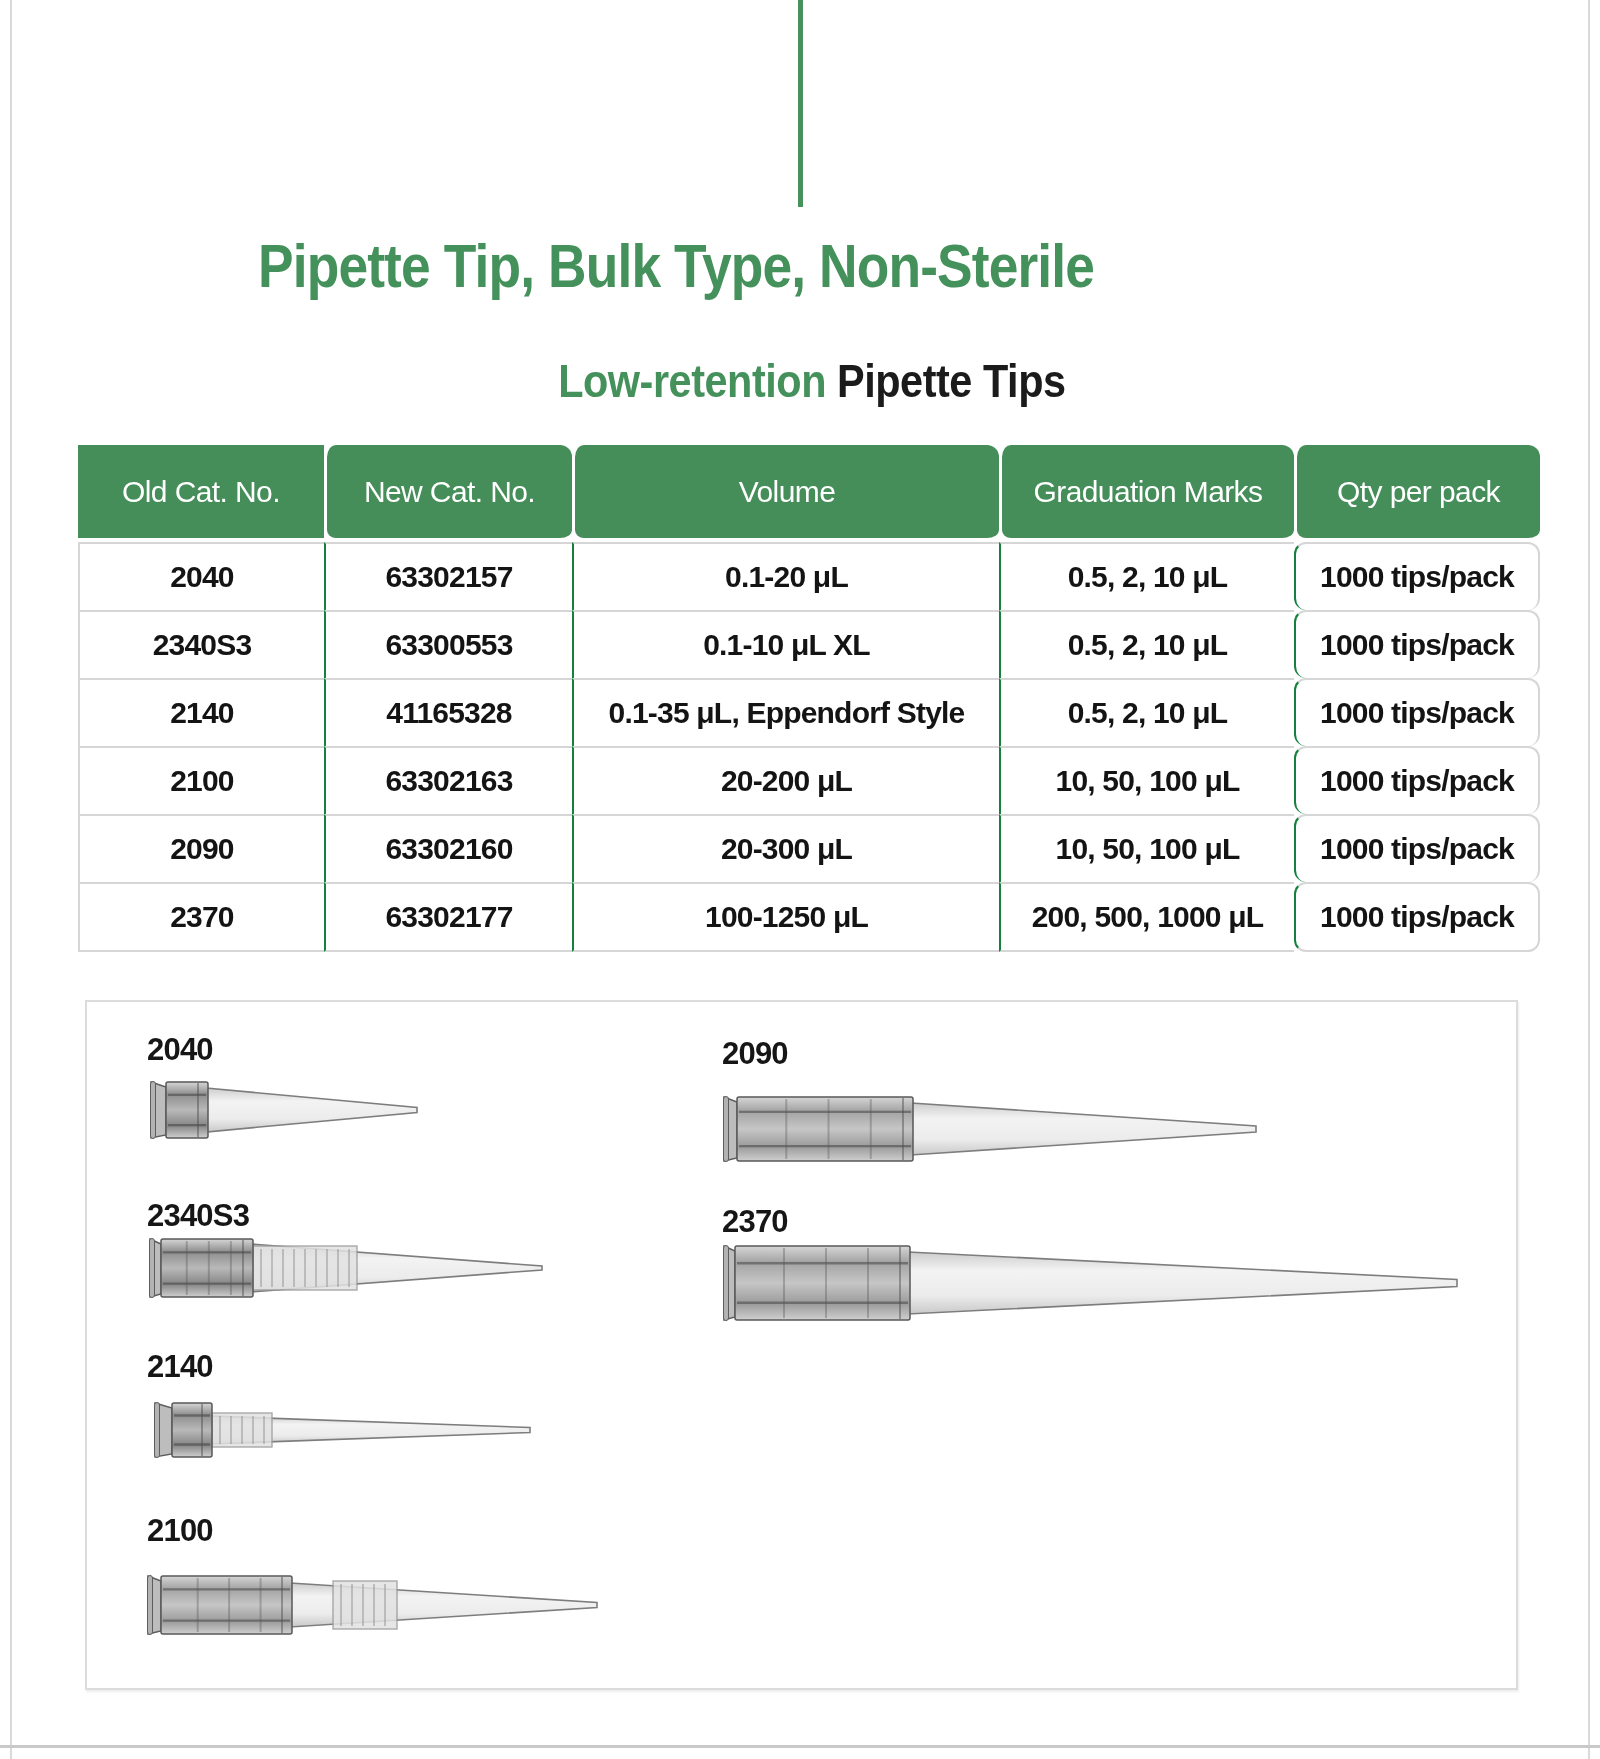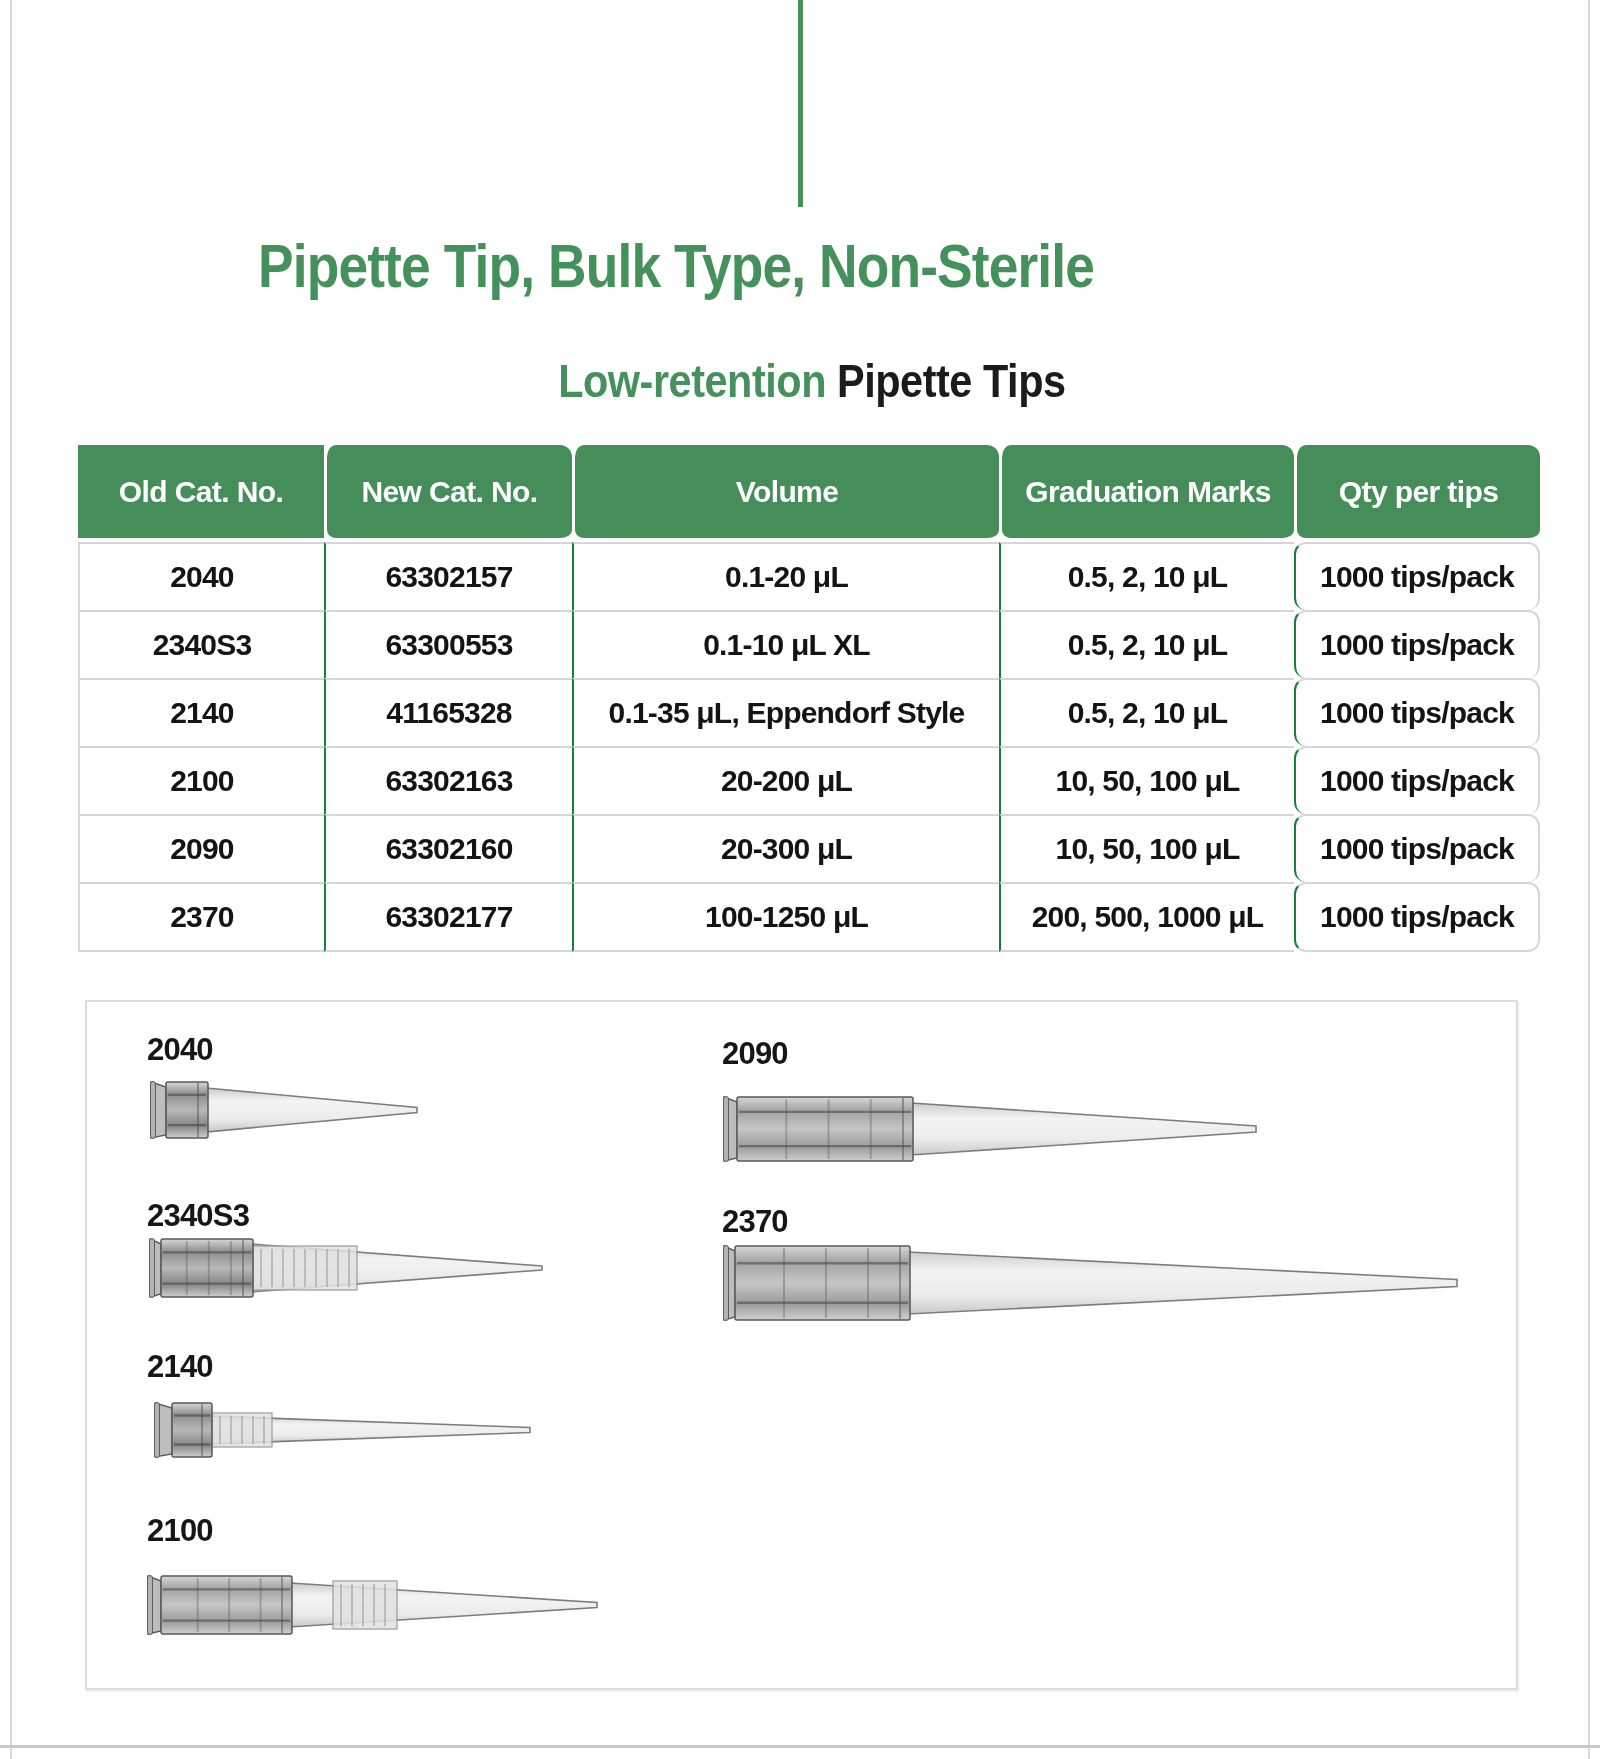--- a/index.html
+++ b/index.html
@@ -19,21 +19,21 @@
          font-size:62px;line-height:1.04;font-weight:700;color:#45915b;letter-spacing:-1px;}
   .subtitle{position:absolute;left:0;top:344px;width:1600px;margin:12px;text-align:center;
             font-size:46px;line-height:1.1;font-weight:700;color:#1b1b1b;letter-spacing:-.5px;}
   .subtitle .green{color:#45915b;}
   .cnd{display:inline-block;transform:scaleX(.86);transform-origin:50% 50%;white-space:nowrap;}
   .cnd2{display:inline-block;transform:scaleX(.90);transform-origin:50% 50%;white-space:nowrap;}
 
   
   table.spec{position:absolute;left:78px;top:445px;width:1462px;table-layout:fixed;
              border-collapse:separate;border-spacing:0;}
-  table.spec th{background:#458e59;color:#ffffff;font-size:30px;font-weight:700;letter-spacing:-.6px;
+  table.spec th{background:#458e59;color:#ffffff;font-size:30px;font-weight:400;letter-spacing:-.6px;
                 height:93px;text-align:center;vertical-align:middle;padding:0 4px;
                 border-bottom:4px solid #ffffff;}
   table.spec th + th{border-left:3px solid #ffffff;border-radius:12px;}
   table.spec td{background:#ffffff;color:#141414;font-size:30px;font-weight:700;letter-spacing:-.8px;
                 height:66px;text-align:center;vertical-align:middle;padding:0 4px;
                 border-top:2px solid #d6d6d6;overflow:hidden;white-space:nowrap;}
   table.spec td + td{border-left:2px solid #15803d;}
   table.spec td:first-child{border-left:2px solid #d6d6d6;}
   table.spec td:last-child{border-right:2px solid #d6d6d6;border-radius:12px;}
   table.spec tr:last-child td{border-bottom:2px solid #d6d6d6;}
@@ -65,21 +65,21 @@
         <col style="width:427px">
       <col style="width:295px">
         <col style="width:246px">
     </colgroup>
     <thead>
         <tr id="thead-row">
           <th>Old Cat. No.</th>
           <th>New Cat. No.</th>
           <th>Volume</th>
           <th>Graduation Marks</th>
-          <th>Qty per tips</th>
+          <th>Qty per pack</th>
         </tr>
       </thead>
     <tbody id="tbody">
         <tr>
           <td>2040</td>
           <td>63302157</td>
           <td>0.1-20 μL</td>
           <td>0.5, 2, 10 μL</td>
           <td>1000 tips/pack</td>
         </tr>

